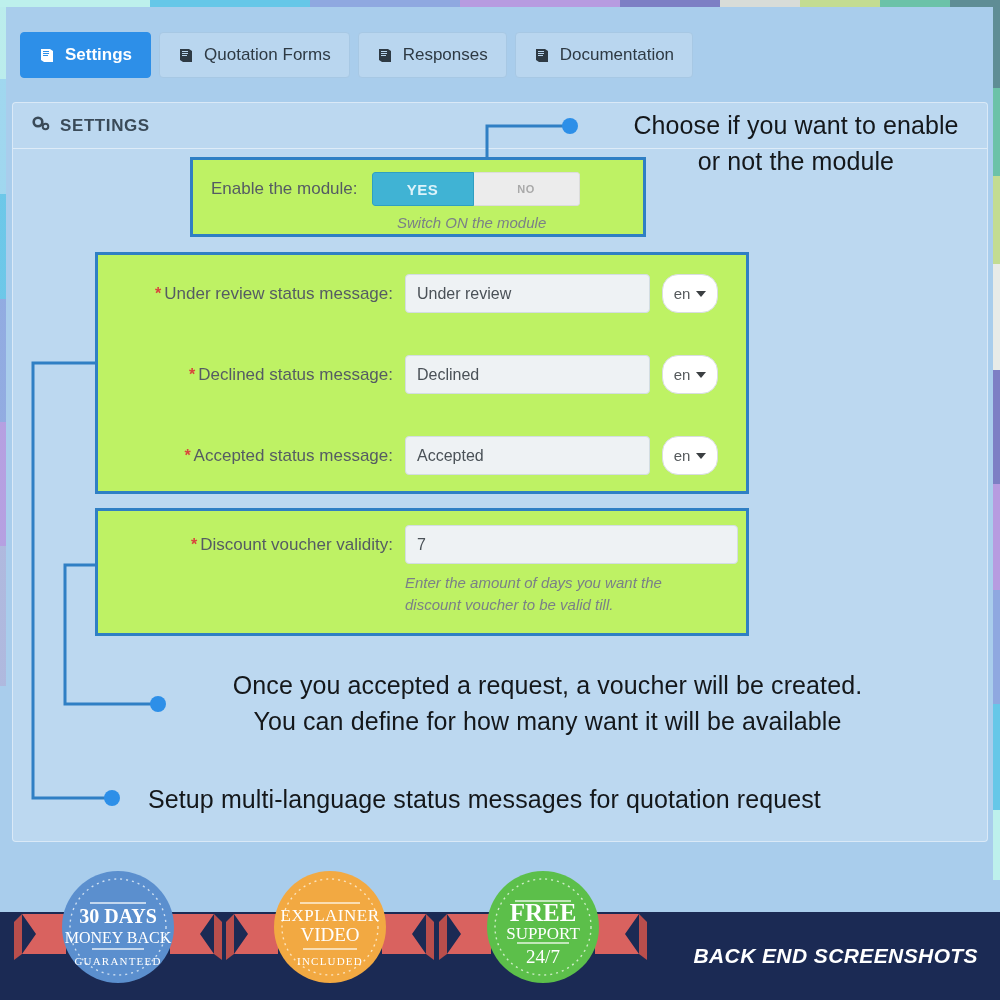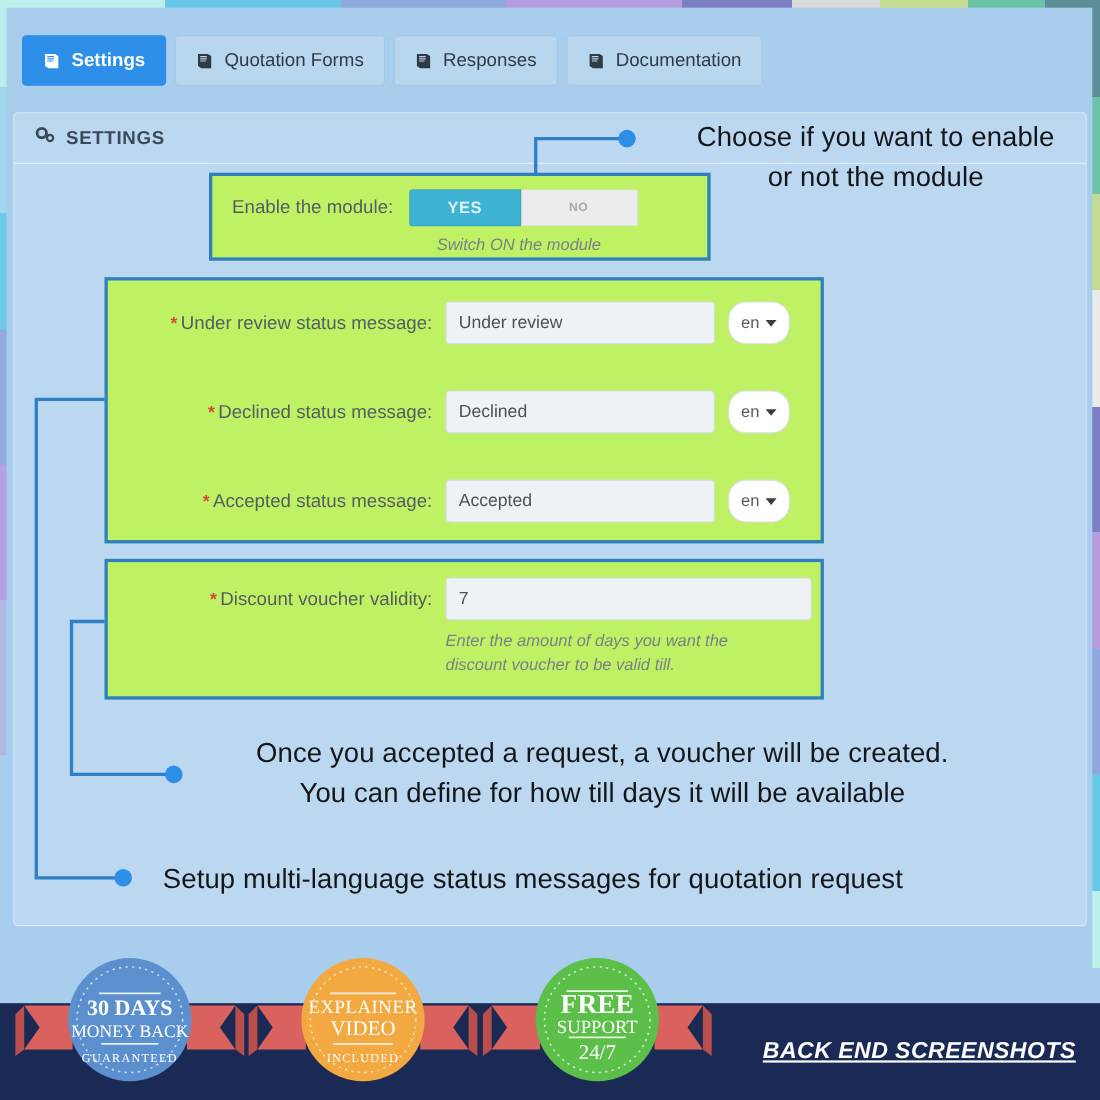--- a/index.html
+++ b/index.html
@@ -185,21 +185,21 @@
   svg.leaders { position: absolute; inset: 0; z-index: 20; pointer-events: none; }
 
   
   .bottombar {
     position: absolute; left: 0; bottom: 0; width: 1000px; height: 88px;
     background: #1b2a54; z-index: 30;
   }
   .bottom-label {
     position: absolute; right: 22px; bottom: 32px;
     color: #ffffff; font-size: 21px; font-weight: bold;
-    font-style: italic; letter-spacing: .4px; z-index: 34; text-decoration: underline;
+    font-style: italic; letter-spacing: .4px; z-index: 34;
   }
   .badges { position: absolute; left: 0; bottom: 10px; width: 700px; height: 125px; z-index: 33; }
 </style>
 </head>
 <body>
 
 <div id="page">
 
   <div class="edge-left"></div>
 
@@ -325,21 +325,21 @@
     <path d="M95 363 L33 363 L33 798 L106 798" fill="none" stroke="#2f7fc4" stroke-width="3"></path>
     <circle cx="112" cy="798" r="8" fill="#2d8fe8"></circle>
   </svg>
 
   <div class="anno" id="anno-enable">
     <div>Choose if you want to enable</div>
     <div>or not the module</div>
   </div>
   <div class="anno" id="anno-voucher">
     <div>Once you accepted a request, a voucher will be created.</div>
-    <div>You can define for how till days it will be available</div>
+    <div>You can define for how many want it will be available</div>
   </div>
   <div class="anno" id="anno-lang">
     <div>Setup multi-language status messages for quotation request</div>
   </div>
 
   <div class="bottombar"></div>
   <div class="bottom-label">BACK END SCREENSHOTS</div>
 
   <svg class="badges" viewBox="0 0 700 125">
     <defs>

